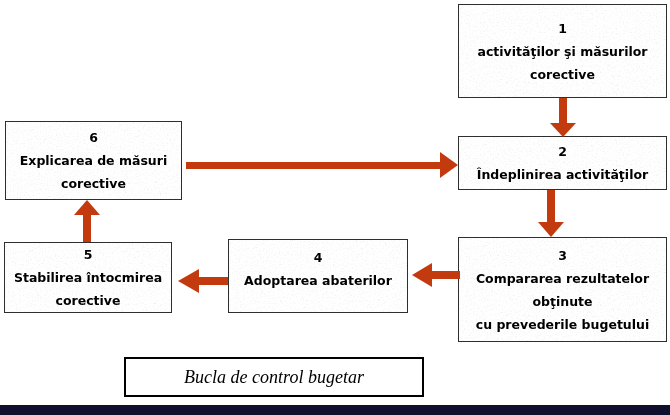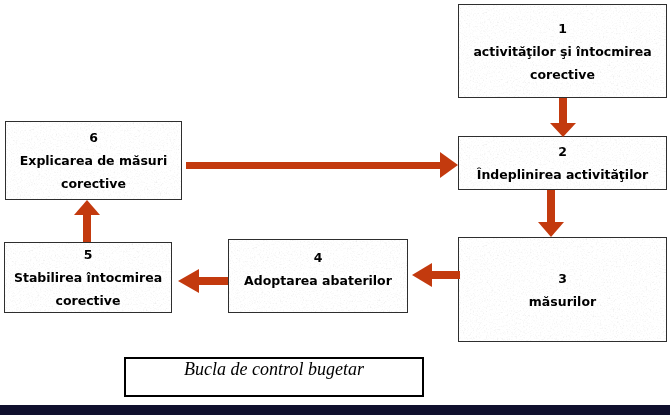--- a/index.html
+++ b/index.html
@@ -69,21 +69,21 @@
   #a56 .shaft{left:83px;top:214px;width:8px;height:28px;}
   #a56 .head{left:74px;top:200px;}
   
   #a62 .shaft{left:186px;top:162px;width:256px;height:7px;}
   #a62 .head{left:440px;top:152px;}
   
   #caption{
     position:absolute;left:124px;top:357px;width:300px;height:40px;
     background:#ffffff;border:2px solid var(--caption-border);
     box-sizing:border-box;
-    display:flex;justify-content:center;
+    display:flex;align-items:center;justify-content:center;
     font-family:"Liberation Serif","DejaVu Serif",serif;
     font-style:italic;font-size:18px;color:#000;
   }
   
   #bottom-bar{
     position:absolute;left:0;top:405px;width:670px;height:10px;
     background:var(--bottom-bar);
   }
 </style>
 </head>
@@ -99,42 +99,44 @@
 </svg>
 
 <div id="stage">
 
   <div class="box" id="box1">
     <svg class="tex">
         <rect width="100%" height="100%" filter="url(#paper-grain)"></rect>
       </svg>
     <div class="box-text">
       <div>1</div>
-      <div>activităţilor şi întocmirea</div>
+      <div>activităţilor şi măsurilor</div>
       <div>corective</div>
     </div>
   </div>
 
   <div class="box" id="box2">
     <svg class="tex">
         <rect width="100%" height="100%" filter="url(#paper-grain)"></rect>
       </svg>
     <div class="box-text">
       <div>2</div>
       <div>Îndeplinirea activităţilor</div>
     </div>
   </div>
 
   <div class="box" id="box3">
     <svg class="tex">
         <rect width="100%" height="100%" filter="url(#paper-grain)"></rect>
       </svg>
     <div class="box-text">
       <div>3</div>
-      <div>măsurilor</div>
+      <div>Compararea rezultatelor</div>
+      <div>obţinute</div>
+      <div>cu prevederile bugetului</div>
     </div>
   </div>
 
   <div class="box" id="box4">
     <svg class="tex">
         <rect width="100%" height="100%" filter="url(#paper-grain)"></rect>
       </svg>
     <div class="box-text">
       <div>4</div>
       <div>Adoptarea abaterilor</div>

